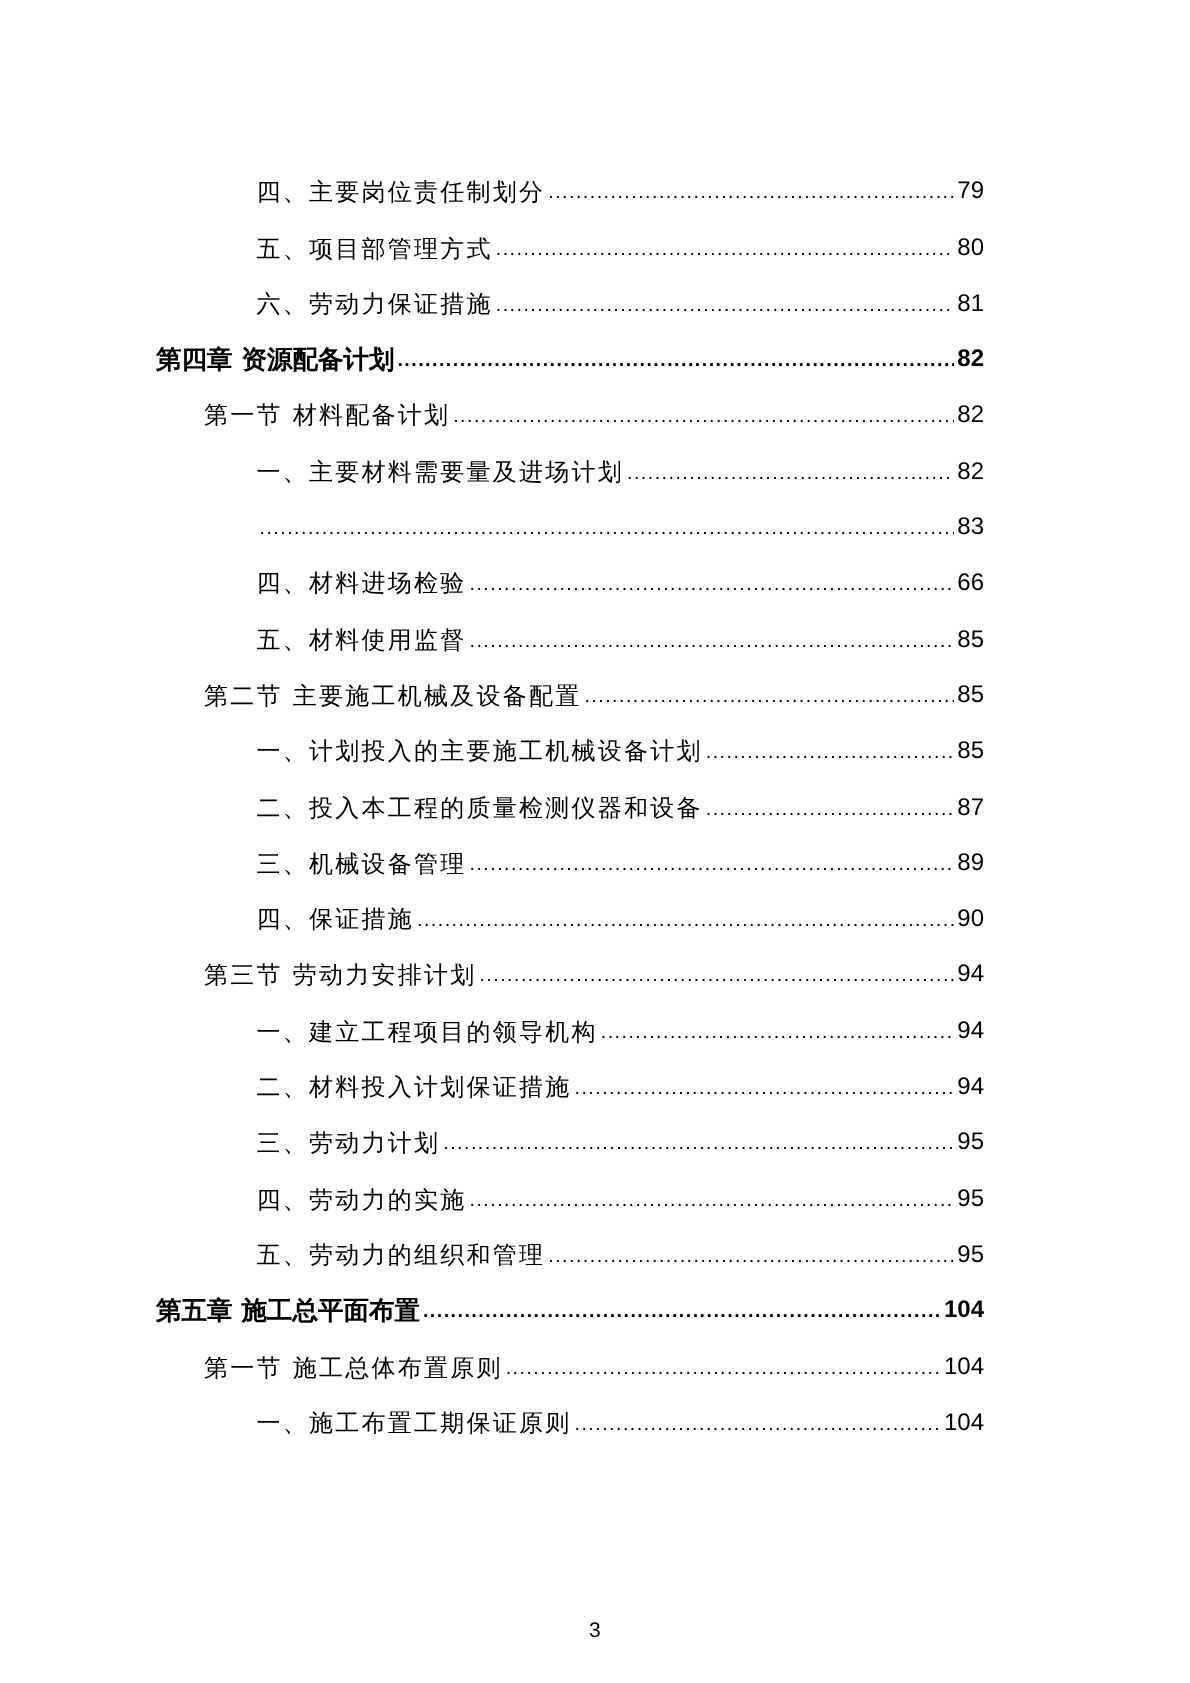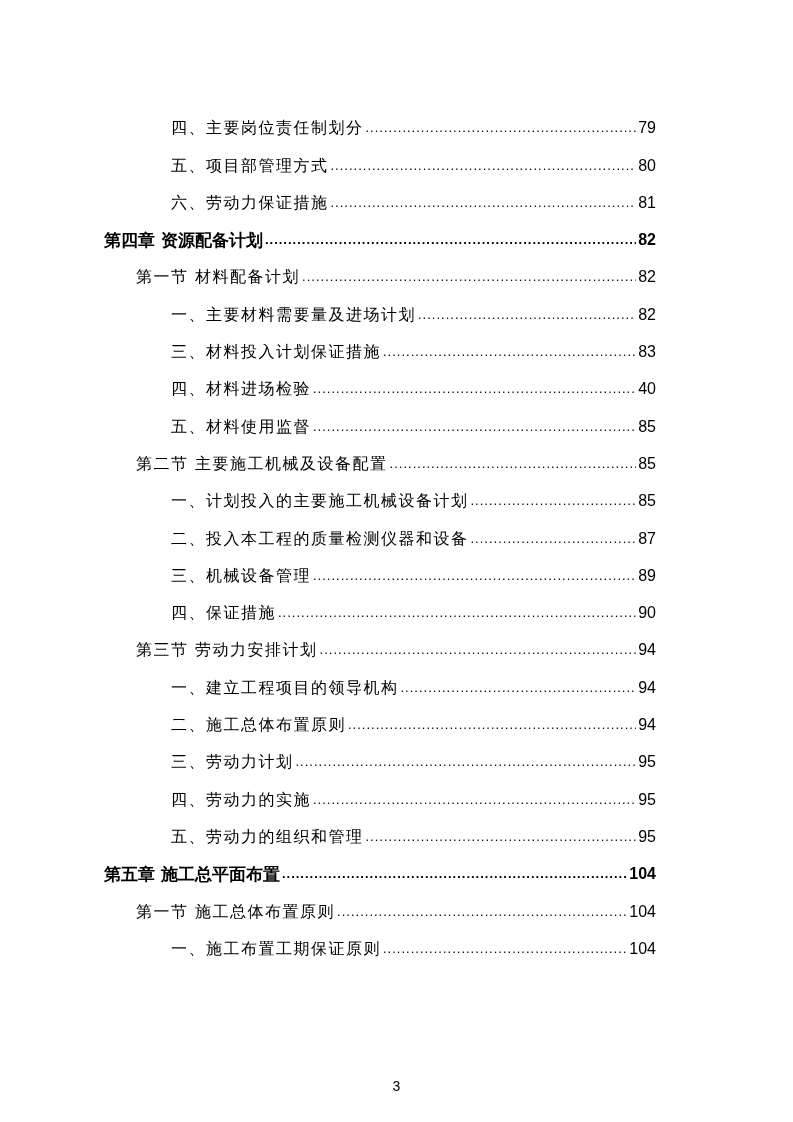--- a/index.html
+++ b/index.html
@@ -96,28 +96,27 @@
     <span class="toc-title">第一节  材料配备计划</span>
     <span class="toc-leader"></span>
     <span class="toc-page">82</span>
   </div>
   <div class="toc-row level-3">
     <span class="toc-title">一、主要材料需要量及进场计划</span>
     <span class="toc-leader"></span>
     <span class="toc-page">82</span>
   </div>
   <div class="toc-row level-3">
-    <span class="toc-title">三、材料投入计划保证措施</span>
     <span class="toc-leader"></span>
     <span class="toc-page">83</span>
   </div>
   <div class="toc-row level-3">
     <span class="toc-title">四、材料进场检验</span>
     <span class="toc-leader"></span>
-    <span class="toc-page">40</span>
+    <span class="toc-page">66</span>
   </div>
   <div class="toc-row level-3">
     <span class="toc-title">五、材料使用监督</span>
     <span class="toc-leader"></span>
     <span class="toc-page">85</span>
   </div>
   <div class="toc-row level-2">
     <span class="toc-title">第二节  主要施工机械及设备配置</span>
     <span class="toc-leader"></span>
     <span class="toc-page">85</span>
@@ -146,21 +145,21 @@
     <span class="toc-title">第三节  劳动力安排计划</span>
     <span class="toc-leader"></span>
     <span class="toc-page">94</span>
   </div>
   <div class="toc-row level-3">
     <span class="toc-title">一、建立工程项目的领导机构</span>
     <span class="toc-leader"></span>
     <span class="toc-page">94</span>
   </div>
   <div class="toc-row level-3">
-    <span class="toc-title">二、施工总体布置原则</span>
+    <span class="toc-title">二、材料投入计划保证措施</span>
     <span class="toc-leader"></span>
     <span class="toc-page">94</span>
   </div>
   <div class="toc-row level-3">
     <span class="toc-title">三、劳动力计划</span>
     <span class="toc-leader"></span>
     <span class="toc-page">95</span>
   </div>
   <div class="toc-row level-3">
     <span class="toc-title">四、劳动力的实施</span>

